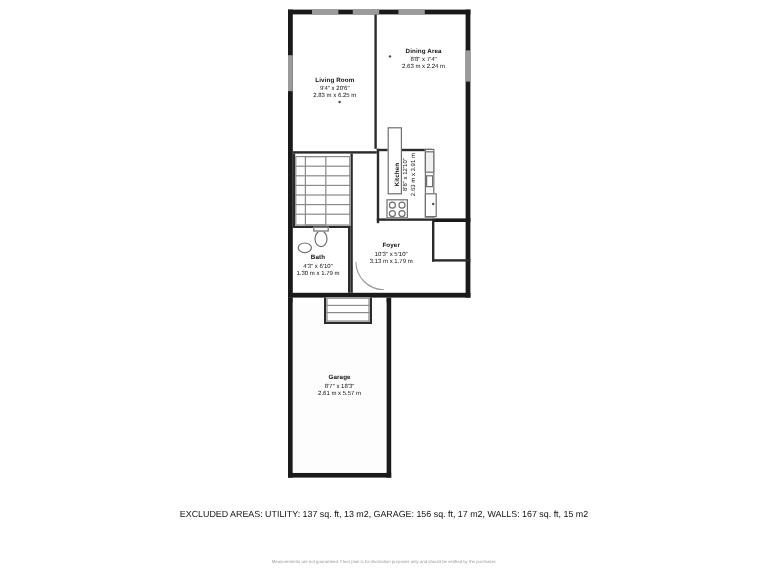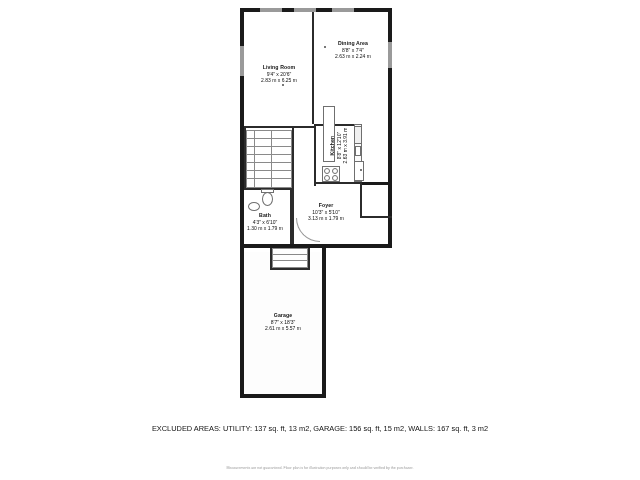--- a/index.html
+++ b/index.html
@@ -211,18 +211,18 @@
 
     <div class="label" style="left:8px; top:306px; width:78px;">
       <div class="name">Garage</div>
       <div class="dim">8'7" x 18'3"</div>
       <div class="dim2">2.61 m x 5.57 m</div>
     </div>
 
   </div>
 
   <div id="footer">
-    <div class="line">EXCLUDED AREAS: UTILITY: 137 sq. ft, 13 m2, GARAGE: 156 sq. ft, 15 m2, WALLS: 167 sq. ft, 3 m2</div>
+    <div class="line">EXCLUDED AREAS: UTILITY: 137 sq. ft, 13 m2, GARAGE: 156 sq. ft, 17 m2, WALLS: 167 sq. ft, 15 m2</div>
   </div>
 
   <div id="disclaimer">Measurements are not guaranteed. Floor plan is for illustration purposes only and should be verified by the purchaser.</div>
 
 </div>
 
 </body></html>

